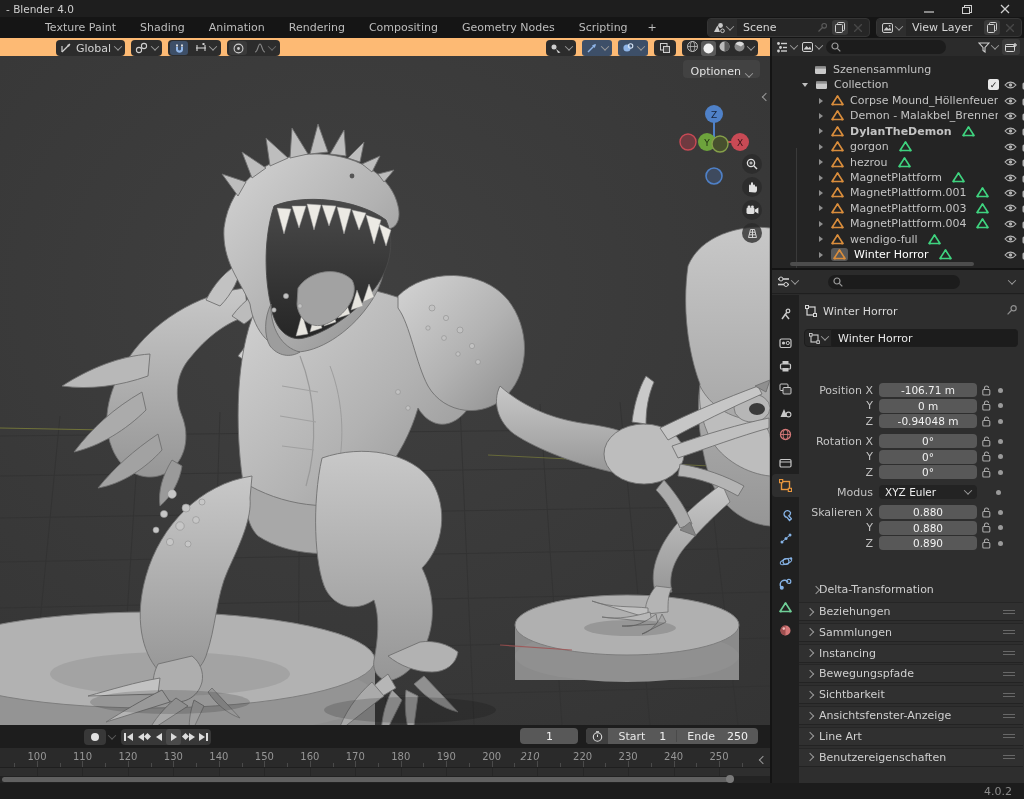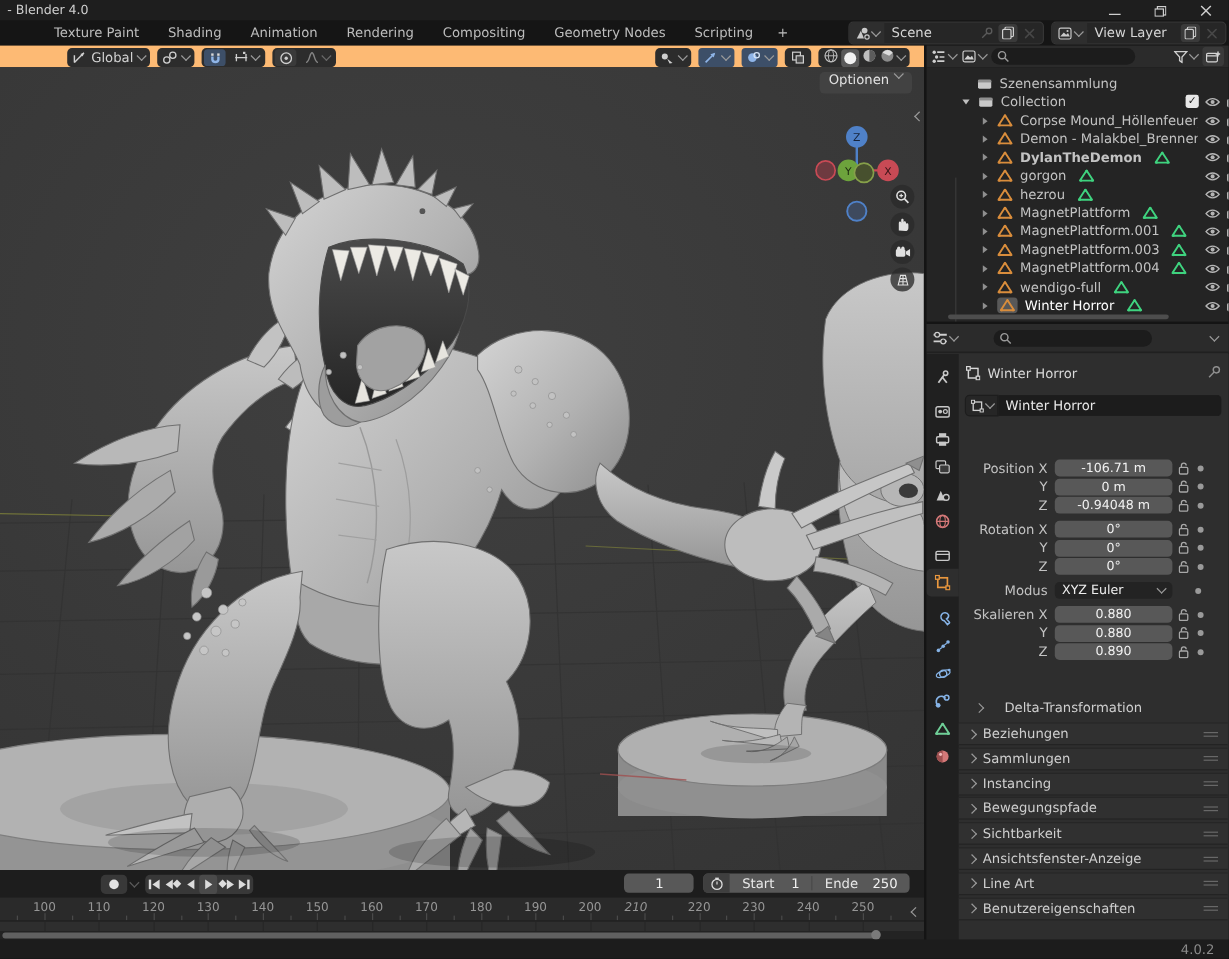--- a/index.html
+++ b/index.html
@@ -38,21 +38,21 @@
   #toolrow { position:absolute; left:0; top:38px; width:770px; height:18px; background:#fdba74; display:flex; align-items:flex-end; }
   .seg { display:flex; align-items:center; background:#2c2c2c; border-radius:4px; height:16px; margin-right:6px; padding:0 4px; gap:4px; }
   .seg .lbl { color:#d2d2d2; }
   .tog-on { background:#3d4f68; border-radius:3px; }
   #outliner-header { position:absolute; left:772px; top:38px; width:252px; height:18px; background:#2b2b2b; display:flex; align-items:center; gap:4px; padding:0 4px; }
   .search-field { flex:1; max-width:120px; height:14px; background:#1c1c1c; border-radius:7px; display:flex; align-items:center; padding:0 5px; gap:4px; }
 
   
   #viewport { position:absolute; left:0; top:56px; width:770px; height:669px; background:#3b3b3b; overflow:hidden; }
   #vp-canvas { position:absolute; left:0; top:0; }
-  #optionen-btn { position:absolute; top:4px; right:10px; height:18px; background:#424242; border-radius:4px; display:flex; align-items:flex-start; gap:5px; padding:0 8px; color:#e2e2e2; }
+  #optionen-btn { position:absolute; top:4px; right:10px; height:18px; background:#424242; border-radius:4px; display:flex; align-items:flex-end; gap:5px; padding:0 8px; color:#e2e2e2; }
   .vp-round { position:absolute; right:8px; width:20px; height:20px; border-radius:50%; background:rgba(42,42,42,.78); display:flex; align-items:center; justify-content:center; }
   #edge-collapse { position:absolute; right:1px; top:34px; color:#9a9a9a; }
 
   
   #outliner { position:absolute; left:772px; top:56px; width:252px; height:214px; background:#242424; overflow:hidden; }
   .ol-row { position:absolute; left:14px; width:252px; height:15px; display:flex; align-items:center; }
   .ol-label { white-space:nowrap; overflow:hidden; color:#c3c3c3; }
   .ol-right { position:absolute; right:4px; display:flex; gap:5px; align-items:center; }
   .tree-line { position:absolute; left:24px; top:92px; width:1px; height:166px; background:#3a3a3a; }
   .ol-scrollbar { position:absolute; left:18px; right:50px; bottom:4px; height:4px; border-radius:2px; background:#4d4d4d; }
@@ -70,21 +70,21 @@
   #prop-breadcrumb { position:absolute; left:6px; top:8px; right:6px; height:16px; display:flex; align-items:center; gap:6px; color:#d8d8d8; }
   #prop-namerow { position:absolute; left:5px; top:34px; right:6px; height:18px; display:flex; }
   .nb-icon { width:28px; background:#262626; border:1px solid #1d1d1d; border-radius:4px 0 0 4px; display:flex; align-items:center; justify-content:center; gap:2px; }
   .nb-field { flex:1; background:#1c1c1c; border:1px solid #1d1d1d; border-left:none; border-radius:0 4px 4px 0; display:flex; align-items:center; padding:0 6px; color:#e8e8e8; }
   .panel-open-header { position:absolute; left:0; right:0; height:18px; display:flex; align-items:center; gap:6px; padding:0 8px; color:#d6d6d6; }
   .trow { position:absolute; height:14px; display:flex; align-items:center; }
   .trow .tlabel { width:80px; text-align:right; padding-right:6px; color:#c3c3c3; white-space:nowrap; }
   .tfield { width:98px; height:14px; background:#585858; border-radius:4px; display:flex; align-items:center; justify-content:center; color:#f1f1f1; font-size:10.5px; }
   .tdrop { width:98px; height:14px; background:#232323; border-radius:4px; display:flex; align-items:center; color:#eee; font-size:10.5px; padding:0 6px; justify-content:space-between; }
   .tdot { width:5px; height:5px; border-radius:50%; background:#9a9a9a; margin-left:7px; }
-  .sub-collapsed { position:absolute; display:flex; align-items:center; gap:18px; color:#cfcfcf; }
+  .sub-collapsed { position:absolute; display:flex; align-items:center; gap:0; color:#cfcfcf; }
   .cpanel { position:absolute; left:0; right:1px; height:19px; background:#303030; border-top:1px solid #262626; border-bottom:1px solid #232323; display:flex; align-items:center; gap:6px; padding:0 8px; color:#cfcfcf; }
   .cpanel .grip { margin-left:auto; }
 
   
   #timeline { position:absolute; left:0; top:725px; width:770px; height:58px; background:#232323; }
   #tl-header { position:absolute; left:0; top:0; width:770px; height:23px; background:#1d1d1d; display:flex; align-items:center; }
   .pb-group { display:flex; align-items:center; background:#383838; border-radius:4px; height:16px; }
   .pb-btn { width:15px; height:16px; display:flex; align-items:center; justify-content:center; gap:1px; }
   .pb-play { background:#4a4a4a; border-radius:3px; }
   .ico-tri-r { width:0;height:0;border-left:6px solid #dcdcdc;border-top:4px solid transparent;border-bottom:4px solid transparent; }

